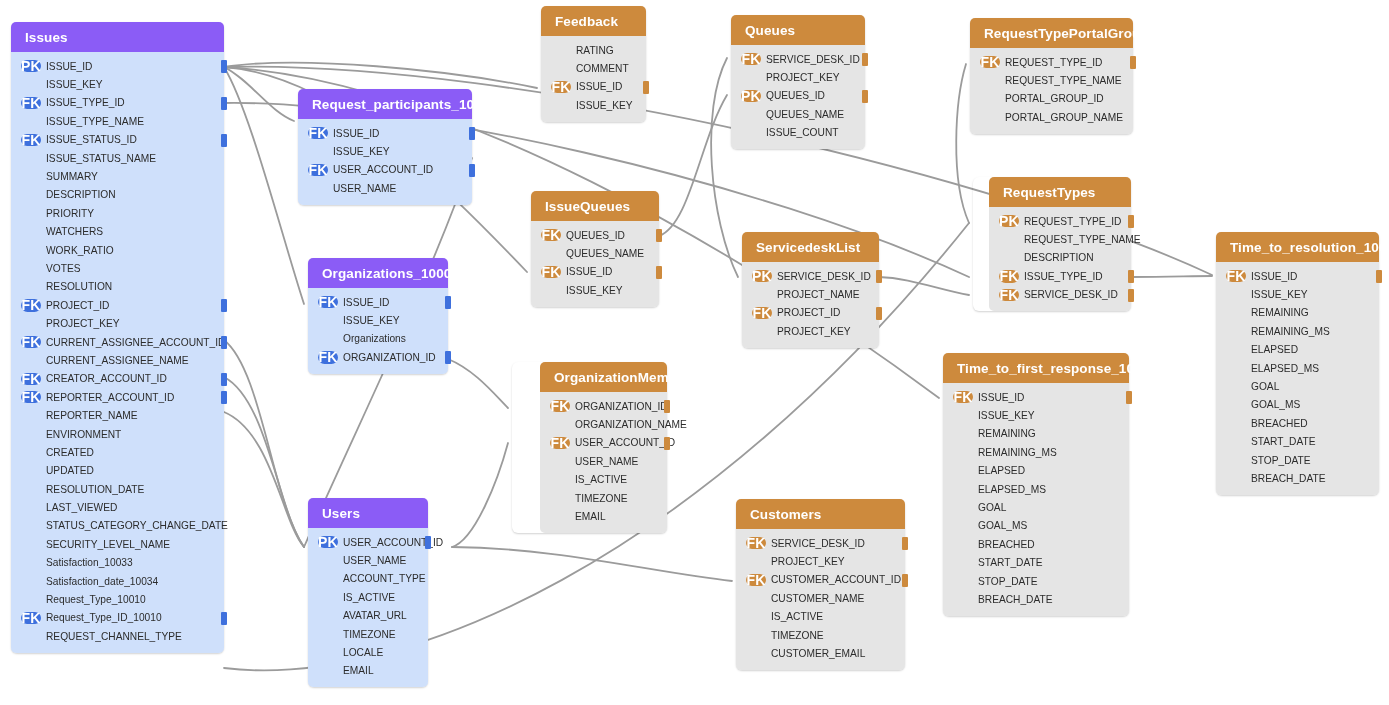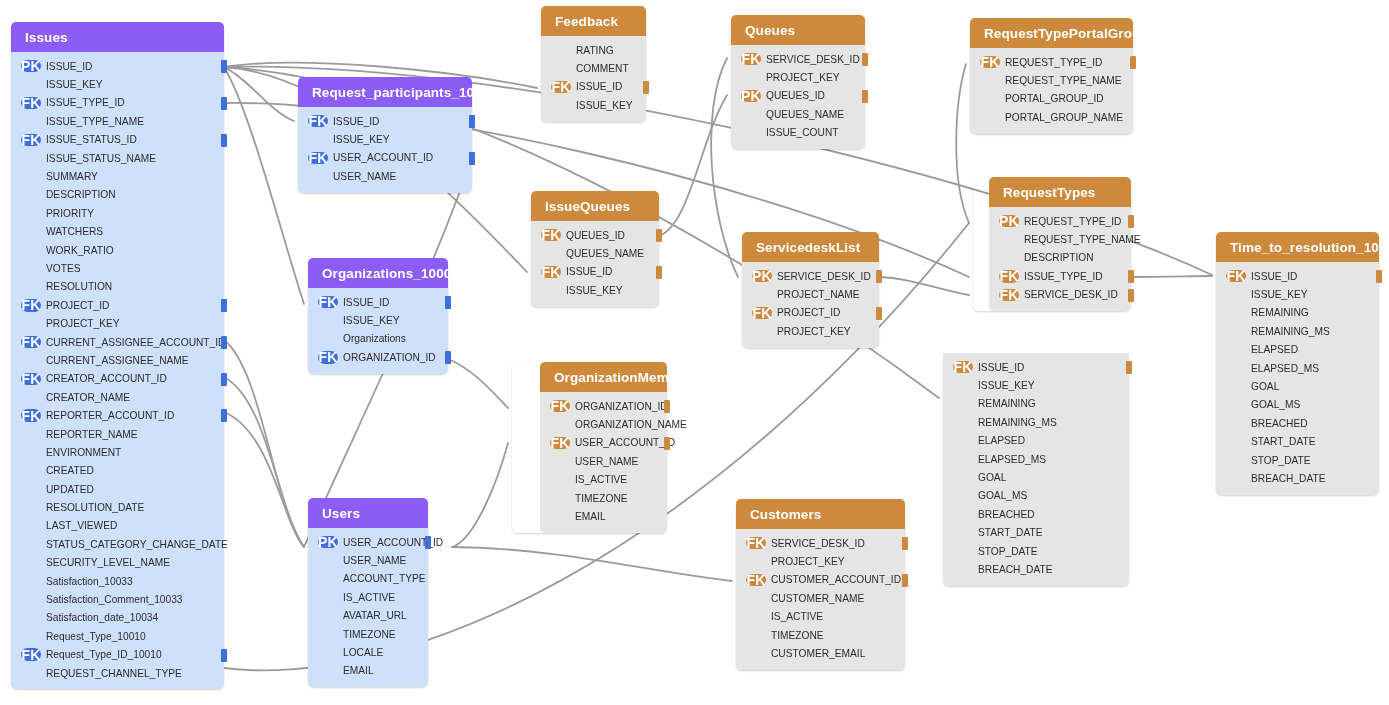--- a/index.html
+++ b/index.html
@@ -176,24 +176,20 @@
           <div class="row">
             <span class="keyspace"></span>
             <span>CURRENT_ASSIGNEE_NAME</span>
           </div>
           <div class="row">
             <span class="keytag">FK</span>
             <span>CREATOR_ACCOUNT_ID</span>
             <span class="port"></span>
           </div>
           <div class="row">
-            <span class="keyspace"></span>
-            <span>CREATOR_NAME</span>
-          </div>
-          <div class="row">
             <span class="keytag">FK</span>
             <span>REPORTER_ACCOUNT_ID</span>
             <span class="port"></span>
           </div>
           <div class="row">
             <span class="keyspace"></span>
             <span>REPORTER_NAME</span>
           </div>
           <div class="row">
             <span class="keyspace"></span>
@@ -222,42 +218,38 @@
           <div class="row">
             <span class="keyspace"></span>
             <span>SECURITY_LEVEL_NAME</span>
           </div>
           <div class="row">
             <span class="keyspace"></span>
             <span>Satisfaction_10033</span>
           </div>
           <div class="row">
             <span class="keyspace"></span>
-            <span>Satisfaction_Comment_10033</span>
-          </div>
-          <div class="row">
-            <span class="keyspace"></span>
             <span>Satisfaction_date_10034</span>
           </div>
           <div class="row">
             <span class="keyspace"></span>
             <span>Request_Type_10010</span>
           </div>
           <div class="row">
             <span class="keytag">FK</span>
             <span>Request_Type_ID_10010</span>
             <span class="port"></span>
           </div>
           <div class="row">
             <span class="keyspace"></span>
             <span>REQUEST_CHANNEL_TYPE</span>
           </div>
         </div>
       </div>
-      <div class="table t-blue" style="left: 298px; top: 77px; width: 174px;">
+      <div class="table t-blue" style="left: 298px; top: 89px; width: 174px;">
         <div class="thead">Request_participants_10032</div>
         <div class="tbody">
           <div class="row">
             <span class="keytag">FK</span>
             <span>ISSUE_ID</span>
             <span class="port"></span>
           </div>
           <div class="row">
             <span class="keyspace"></span>
             <span>ISSUE_KEY</span>
@@ -493,20 +485,21 @@
             <span class="keyspace"></span>
             <span>TIMEZONE</span>
           </div>
           <div class="row">
             <span class="keyspace"></span>
             <span>CUSTOMER_EMAIL</span>
           </div>
         </div>
       </div>
       <div class="table t-orange" style="left: 943px; top: 353px; width: 186px;">
+        <div class="thead">Time_to_first_response_10040</div>
         <div class="tbody">
           <div class="row">
             <span class="keytag">FK</span>
             <span>ISSUE_ID</span>
             <span class="port"></span>
           </div>
           <div class="row">
             <span class="keyspace"></span>
             <span>ISSUE_KEY</span>
           </div>

